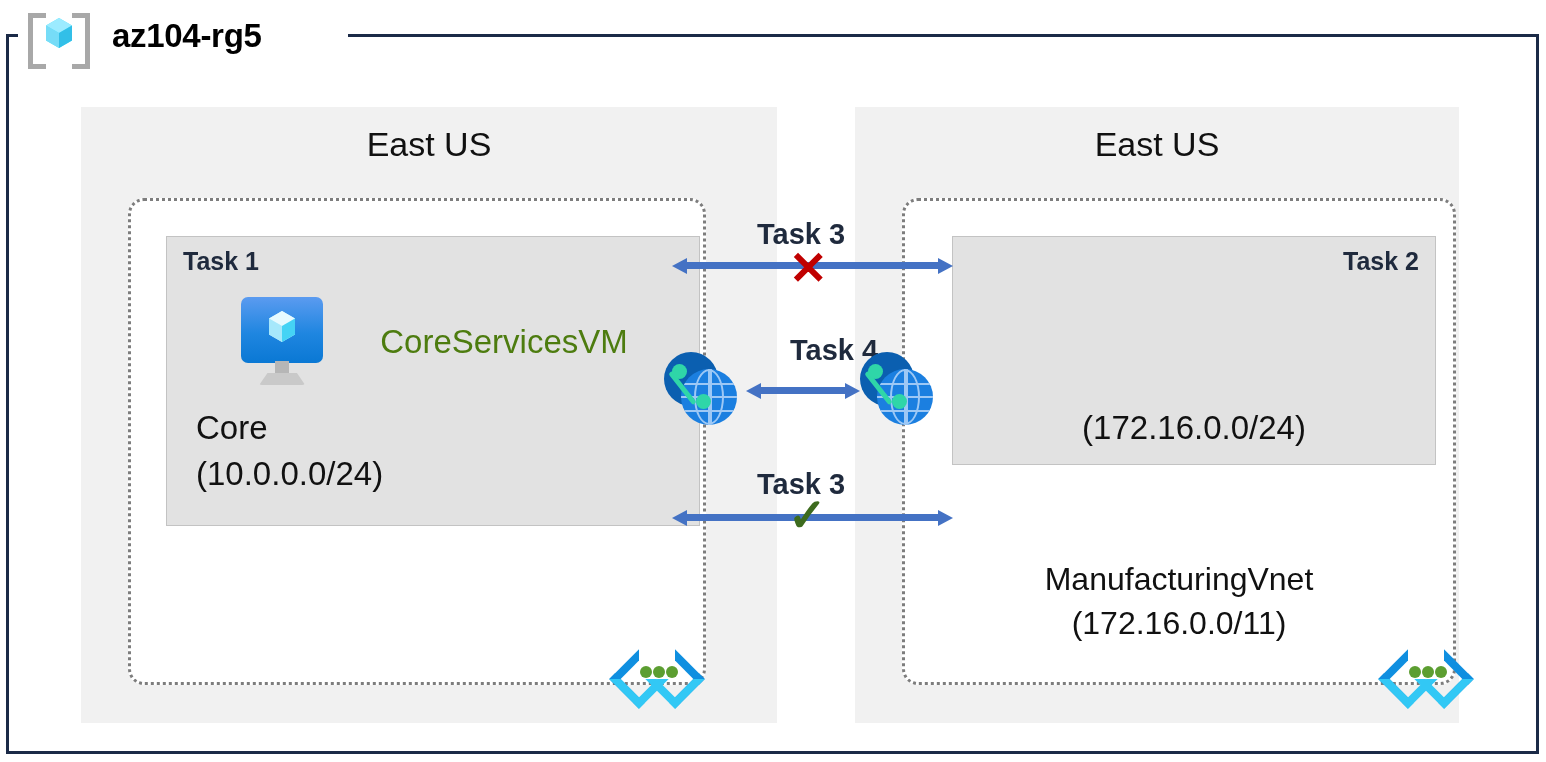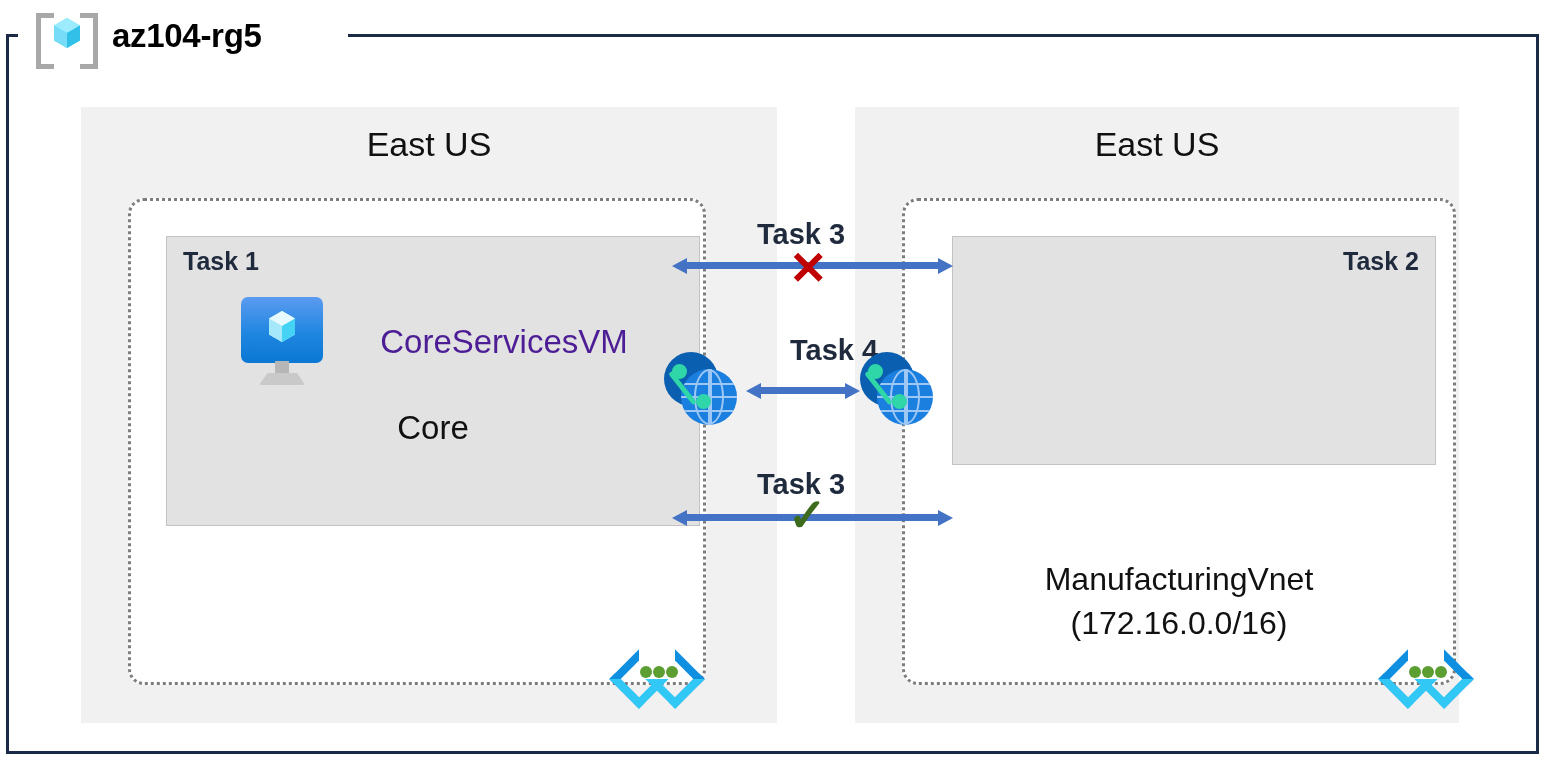--- a/index.html
+++ b/index.html
@@ -35,26 +35,26 @@
   .rg-header-mask {
     position: absolute;
     left: 18px;
     top: 16px;
     width: 330px;
     height: 40px;
     background: #ffffff;
   }
   .rg-header {
     position: absolute;
-    left: 36px;
+    left: 28px;
     top: 10px;
     height: 52px;
     display: flex;
     align-items: center;
-    gap: 14px;
+    gap: 22px;
   }
   .rg-title {
     font-size: 33px;
     font-weight: bold;
     color: #000000;
     letter-spacing: -0.3px;
     white-space: nowrap;
   }
 
   
@@ -191,21 +191,21 @@
     top: 60px;
     left: 0;
     width: 100%;
     display: flex;
     align-items: center;
     justify-content: center;
     gap: 22px;
   }
   .vm-name {
     font-size: 33px;
-    color: #4c1d95;
+    color: #4d7c0f;
     white-space: nowrap;
     margin-left: 32px;
   }
 
   
   .vm-icon {
     position: relative;
     width: 88px;
     height: 90px;
     flex: 0 0 auto;
@@ -386,43 +386,45 @@
           <polygon points="15,2 28,9.5 28,25.5 15,33 2,25.5 2,9.5" fill="#c8f2ff"></polygon>
           <polygon points="15,2 28,9.5 15,17 2,9.5" fill="#e6faff"></polygon>
           <polygon points="15,17 28,9.5 28,25.5 15,33" fill="#45d3f5"></polygon>
           <polygon points="15,17 2,9.5 2,25.5 15,33" fill="#a6e8fb"></polygon>
         </svg>
         <div class="neck"></div>
         <div class="base"></div>
       </div>
       <div class="vm-name">CoreServicesVM</div>
     </div>
-    <div style="position:absolute;top:168px;left:0;width:100%;text-align:center;font-size:33px;line-height:46px;color:#111;">
+    <div style="position:absolute;top:168px;left:0;width:100%;font-size:33px;line-height:46px;color:#111;padding-left:29px;">
       <div>Core</div>
+      <div>(10.0.0.0/24)</div>
     </div>
   </div>
 
   <div class="vnet right"></div>
   <div class="vnet-label right" style="left:902px;width:554px;">
     <div>ManufacturingVnet</div>
-    <div>(172.16.0.0/16)</div>
+    <div>(172.16.0.0/11)</div>
   </div>
   <div class="vnet-glyph right">
     <div class="chev l"></div>
     <div class="chev l2"></div>
     <div class="dot d1"></div>
     <div class="dot d2"></div>
     <div class="dot d3"></div>
     <div class="chev r"></div>
     <div class="chev r2"></div>
   </div>
 
   <div class="subnet right">
     <div class="task-tag tr">Task 2</div>
     <div style="position:absolute;top:168px;left:0;width:100%;text-align:center;font-size:33px;line-height:46px;color:#111;">
+      <div>(172.16.0.0/24)</div>
     </div>
   </div>
 
   <div class="conn-label" style="left:757px;top:218px;">Task 3</div>
   <div class="arrow" style="left:672px;top:258px;width:281px;">
     <div class="head lft"></div>
     <div class="shaft"></div>
     <div class="head rgt"></div>
   </div>
   <div class="mark cross" style="left:789px;top:245px;">✕</div>

